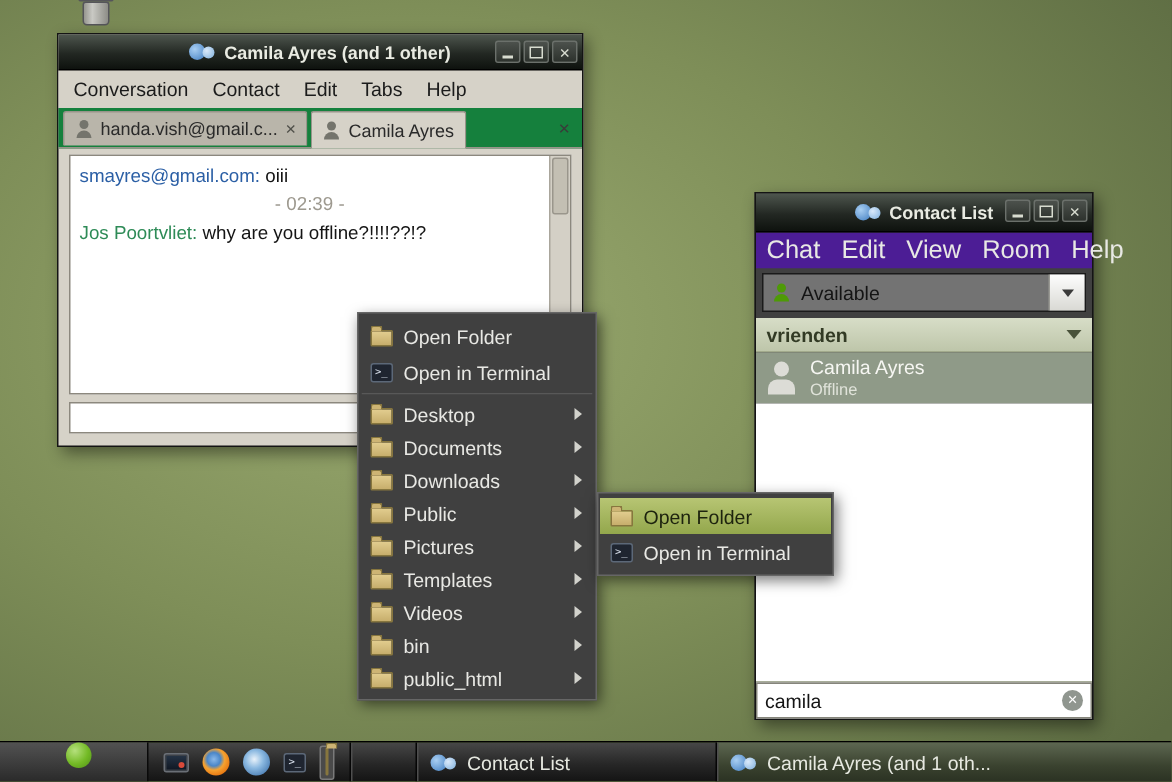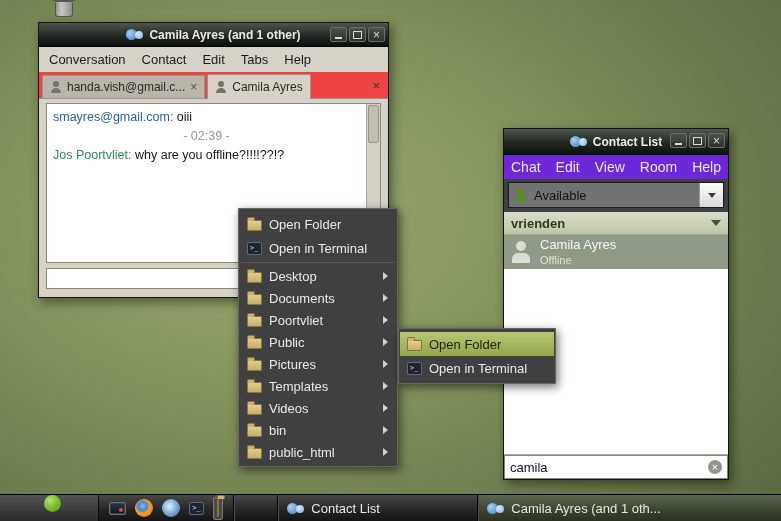--- a/index.html
+++ b/index.html
@@ -39,21 +39,21 @@
   .faces::after{content:'';position:absolute;right:0;top:3px;width:8px;height:8px;border-radius:50%;background:radial-gradient(circle at 35% 35%,#d9e9fa,#7fb0dd);}
   .fold{width:15px;height:11px;background:linear-gradient(#e2cd8f,#c7ae6c);border:1px solid #87763e;border-radius:1px;position:relative;margin-top:3px;flex:none;}
   .fold::before{content:'';position:absolute;top:-4px;left:-1px;width:6px;height:3px;background:#cdb474;border:1px solid #87763e;border-bottom:none;border-radius:2px 2px 0 0;}
   .term{width:15px;height:13px;background:#1f2530;border:1px solid #5c6878;border-radius:2px;position:relative;flex:none;}
   .term::before{content:'>_';position:absolute;left:2px;top:1px;font-size:7px;line-height:9px;color:#d8e0ec;font-family:"DejaVu Sans Mono",monospace;}
 
   
   .win-chat{left:38px;top:22px;width:351px;height:276px;background:#d6d2c8;z-index:10;}
   .mbar{height:25px;display:flex;align-items:center;padding:0 2px;font-size:13px;color:#1b1b1b;background:#d6d2c8;}
   .mbar .mi{padding:0 8px;line-height:25px;}
-  .tabs{height:27px;background:#ef4444;border-bottom:1px solid #98948a;display:flex;align-items:center;padding:2px 4px 0 3px;position:relative;gap:2px;}
+  .tabs{height:27px;background:#15803d;border-bottom:1px solid #98948a;display:flex;align-items:flex-start;padding:2px 4px 0 3px;position:relative;gap:2px;}
   .tab{display:flex;align-items:center;gap:5px;padding:0 7px;height:23px;font-size:12px;color:#2a2a2a;background:#b9b5aa;border:1px solid #98948a;border-bottom:none;border-radius:2px 2px 0 0;}
   .tab .lbl{white-space:nowrap;overflow:hidden;max-width:120px;}
   .tab.active{background:#d6d2c8;height:25px;margin-bottom:-1px;}
   .xmark{color:#50504a;font-size:12px;line-height:1;}
   .xmark::before{content:'×';}
   .tabs .endx{position:absolute;right:8px;top:6px;color:#3a3a3a;font-size:13px;}
   .tabs .endx::before{content:'×';}
   .cview{position:absolute;left:7px;right:7px;top:80px;bottom:34px;background:#fff;border:1px solid #8c887e;}
   .cscroll{position:absolute;right:0;top:0;bottom:0;width:14px;background:#d4d0c6;border-left:1px solid #aaa69c;}
   .cthumb{position:absolute;left:1px;right:1px;top:1px;height:38px;background:#c3bfb3;border:1px solid #9a968c;border-radius:2px;}
@@ -71,21 +71,21 @@
   .cmi.short{height:22px;}
   .cmi .lbl{white-space:nowrap;}
   .cmsep{height:1px;background:#2b2b2b;border-bottom:1px solid #585858;margin:2px 1px;}
   .cmi.hl{background:linear-gradient(#b7c573,#93a74c);color:#1d230e;}
   .chev{margin-left:auto;width:0;height:0;border-top:4px solid transparent;border-bottom:4px solid transparent;border-left:5px solid #d2d2cc;}
   .cmi.hl .chev{border-left-color:#1d230e;}
 
   
   .win-cl{left:503px;top:128px;width:226px;height:352px;background:#404040;z-index:10;display:flex;flex-direction:column;}
   .win-cl .tbar{height:26px;flex:none;}
-  .cl-mbar{height:24px;flex:none;display:flex;align-items:center;color:#e8e8e4;font-size:14px;background:#6d28d9;justify-content:space-between;}
+  .cl-mbar{height:24px;flex:none;display:flex;align-items:center;color:#e8e8e4;font-size:17px;background:#4c1d95;justify-content:space-between;}
   .cl-mbar .mi{padding:0 7px;line-height:24px;}
   .combo-row{flex:none;padding:3px 4px 4px;background:#404040;}
   .combo{height:26px;background:#737373;border:1px solid #1a1a1a;display:flex;align-items:stretch;}
   .combo .val{flex:1;display:flex;align-items:center;gap:7px;padding:0 6px;font-size:13px;color:#141414;}
   .combo .dd{width:24px;border-left:1px solid #9a9a94;background:linear-gradient(#fdfdfd,#d9d9d4);display:flex;align-items:center;justify-content:center;}
   .tri-down{width:0;height:0;border-left:4px solid transparent;border-right:4px solid transparent;border-top:5px solid #3a3a3a;}
   .group-hdr{flex:none;height:23px;background:linear-gradient(#d7ddc7,#bec6aa);display:flex;align-items:center;padding:0 7px;font-size:13px;font-weight:bold;color:#323a24;border-bottom:1px solid #a2aa8c;}
   .group-hdr .tri{margin-left:auto;width:0;height:0;border-left:5px solid transparent;border-right:5px solid transparent;border-top:6px solid #49523a;}
   .contact-row{flex:none;height:34px;background:#8f9a88;display:flex;align-items:center;gap:8px;padding:0 6px;}
   .contact-texts{display:flex;flex-direction:column;justify-content:center;}
@@ -184,21 +184,21 @@
       <span class="lbl">Desktop</span>
       <span class="chev"></span>
     </div>
     <div class="cmi short">
       <span class="fold"></span>
       <span class="lbl">Documents</span>
       <span class="chev"></span>
     </div>
     <div class="cmi short">
       <span class="fold"></span>
-      <span class="lbl">Poortvliet</span>
+      <span class="lbl">Downloads</span>
       <span class="chev"></span>
     </div>
     <div class="cmi short">
       <span class="fold"></span>
       <span class="lbl">Public</span>
       <span class="chev"></span>
     </div>
     <div class="cmi short">
       <span class="fold"></span>
       <span class="lbl">Pictures</span>

